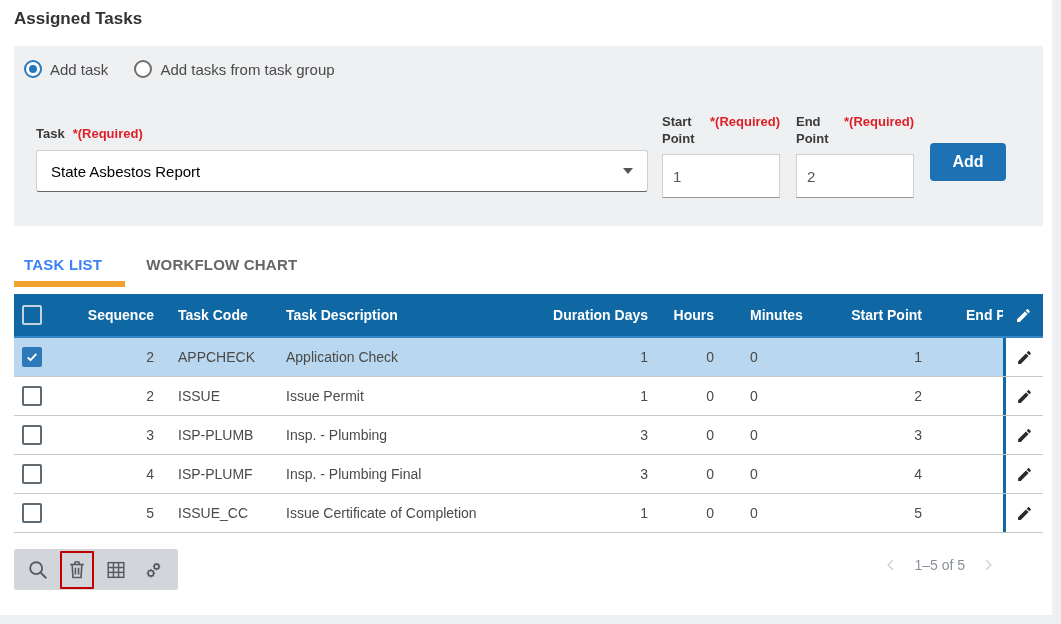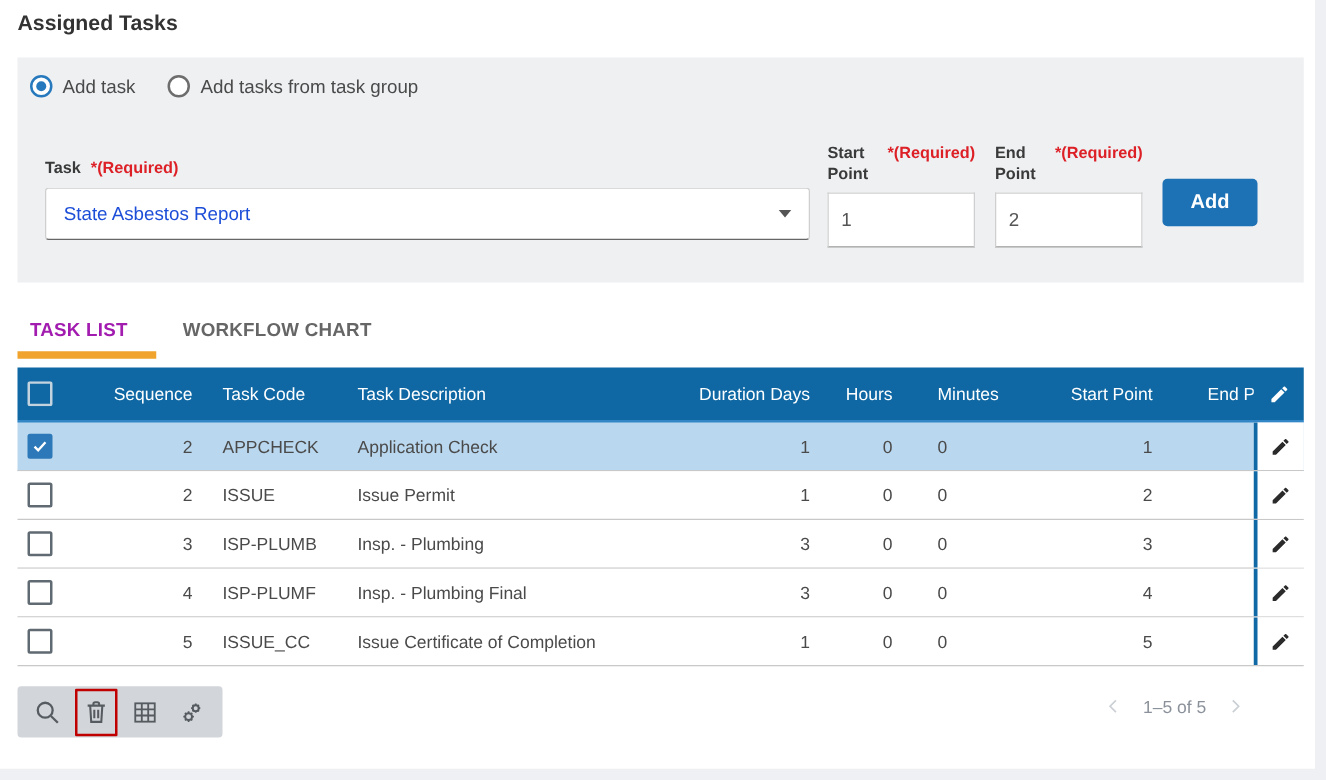--- a/index.html
+++ b/index.html
@@ -21,21 +21,21 @@
   .radio.on { border-color:#2779bd; }
   .radio.on::after { content:""; position:absolute; left:3px; top:3px; width:8px; height:8px; border-radius:50%; background:#2779bd; }
 
   .field-label { font-size:13px; font-weight:bold; color:#3a3a3a; }
   .required { font-size:13px; font-weight:bold; color:#dd1f26; }
 
   .task-group { position:absolute; left:22px; top:80px; width:612px; }
   .task-label-row { display:flex; gap:8px; margin-bottom:9px; }
   .dropdown {
     width:612px; height:42px; background:#fff; border:1px solid #cfcfcf; border-bottom:1px solid #666;
-    border-radius:3px; display:flex; align-items:center; padding:0 14px; font-size:15px; color:#1d4ed8; cursor:pointer;justify-content:center;
+    border-radius:3px; display:flex; align-items:center; padding:0 14px; font-size:15px; color:#000000; cursor:pointer;justify-content:center;
   }
   .dropdown .dd-text { flex:1; }
   .caret-down { width:0; height:0; border-left:5px solid transparent; border-right:5px solid transparent; border-top:6px solid #555; }
 
   .point-group { position:absolute; top:68px; width:120px; }
   .point-group.start { left:648px; }
   .point-group.end   { left:782px; }
   .point-label-row { display:flex; gap:12px; line-height:1.3; margin-bottom:6px; height:34px; }
   .point-label-row .field-label { width:36px; }
   .point-input {
@@ -43,28 +43,28 @@
     font-family:"Liberation Sans", sans-serif; font-size:15px; color:#555; padding:0 10px; outline:none;
   }
   .add-btn {
     position:absolute; left:916px; top:97px; width:76px; height:38px; background:#1d71b5; color:#fff;
     border:none; border-radius:4px; font-family:"Liberation Sans", sans-serif; font-size:16px; font-weight:bold; cursor:pointer;
   }
 
   
   .tabs { position:absolute; left:24px; top:256px; display:flex; gap:44px; }
   .tab { font-size:15px; font-weight:bold; letter-spacing:.2px; cursor:pointer; }
-  .tab.active { color:#a21caf; }
+  .tab.active { color:#3b82f6; }
   .tab.inactive { color:#666; }
   .tab-underline { position:absolute; left:14px; top:281px; width:111px; height:6px; background:#f0a42e; }
 
   
   .task-table { position:absolute; left:14px; top:294px; width:1029px; }
   .thead, .trow { display:flex; width:1029px; }
-  .thead { background:#0f68a3; color:#fff; height:42px; align-items:center; font-weight:normal; font-size:14px; }
+  .thead { background:#0f68a3; color:#fff; height:42px; align-items:center; font-weight:bold; font-size:14px; }
   .trow { background:#fff; height:39px; align-items:stretch; border-bottom:1px solid #c8c8c8; font-size:14px; color:#4a4a4a; }
   .trow.selected { background:#b9d7ee; border-top:2px solid #3387c6; height:41px; }
   .cell { display:flex; align-items:center; overflow:hidden; white-space:nowrap; }
   .c-check  { width:50px;  padding-left:8px; }
   .c-seq    { width:100px; justify-content:flex-end; padding-right:10px; }
   .c-code   { width:112px; padding-left:14px; }
   .c-desc   { width:240px; padding-left:10px;text-align:center; }
   .c-dur    { width:140px; justify-content:flex-end; padding-right:8px; }
   .c-hours  { width:66px;  justify-content:flex-end; padding-right:8px; }
   .c-min    { width:92px;  padding-left:28px; }

